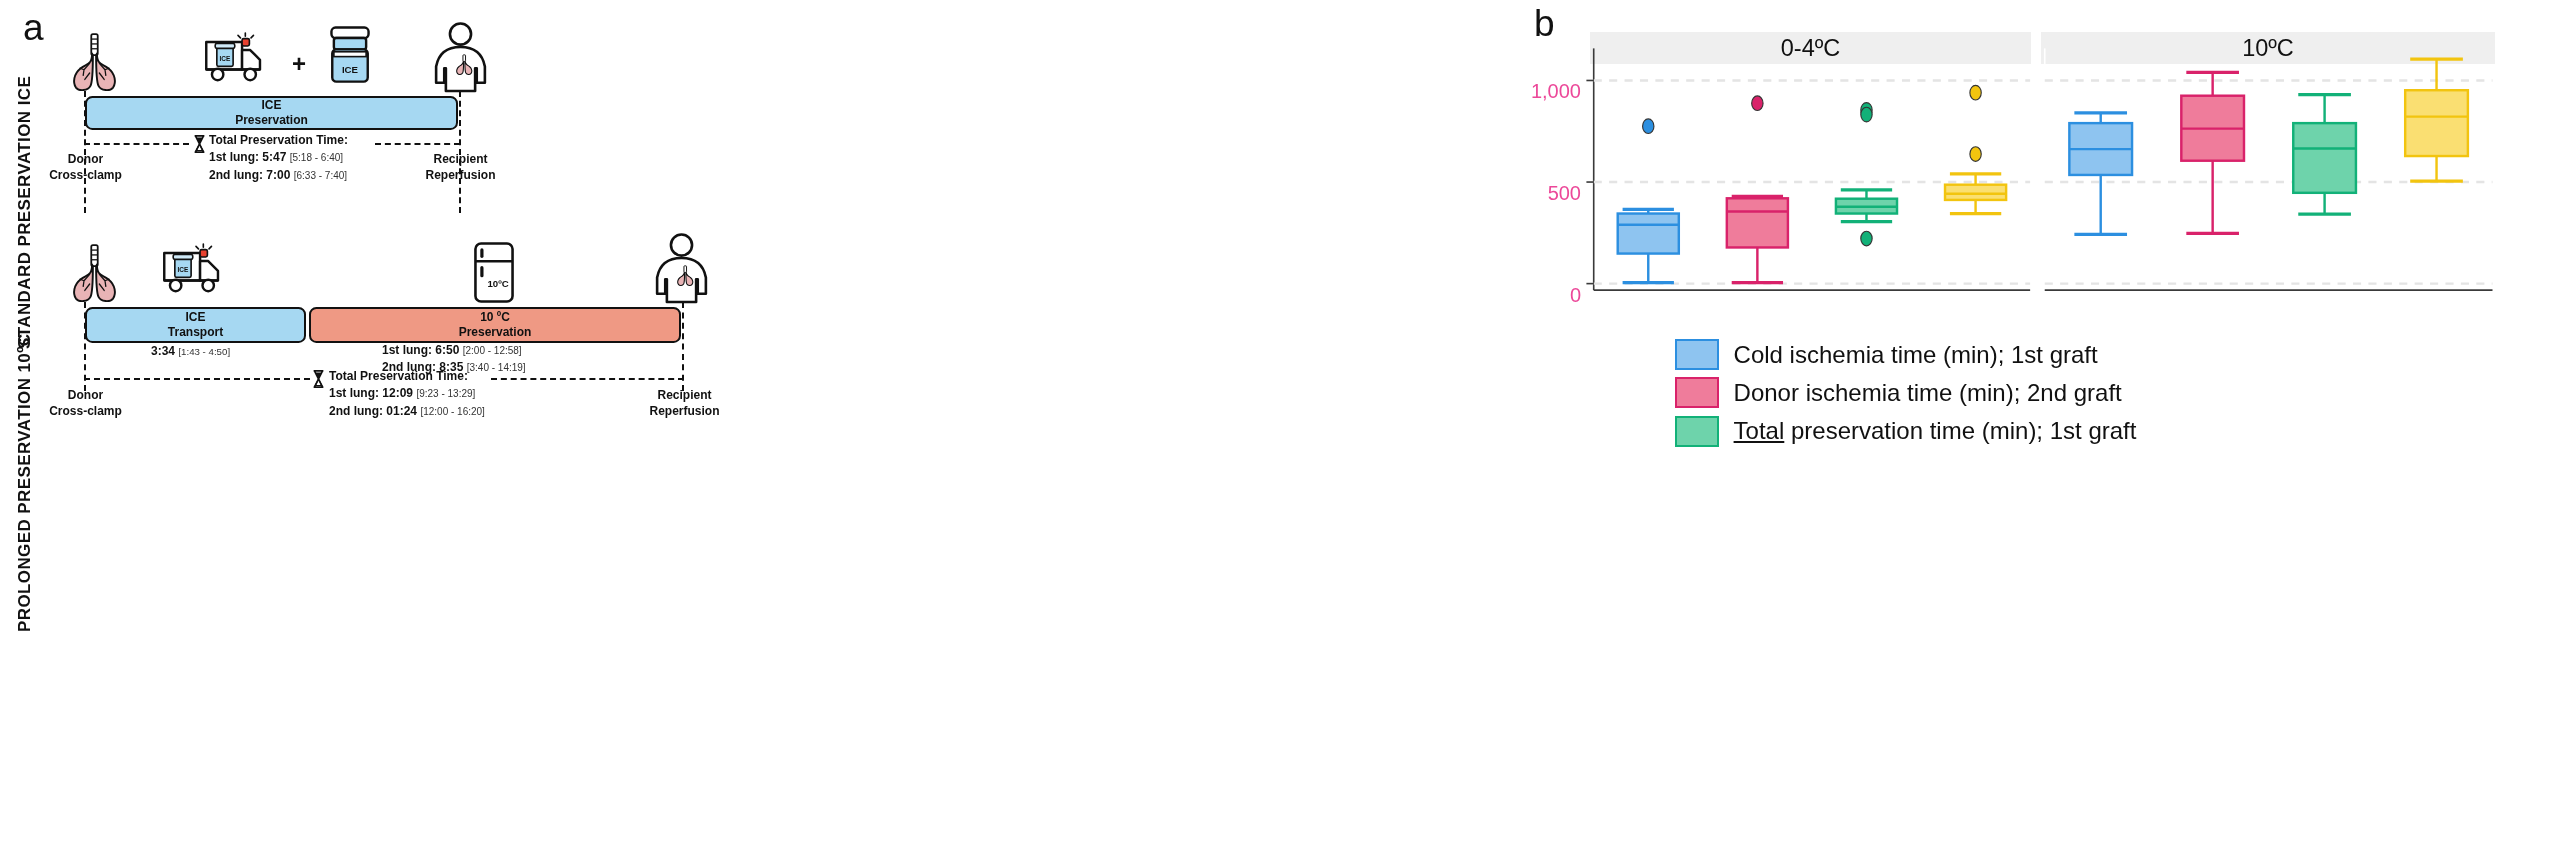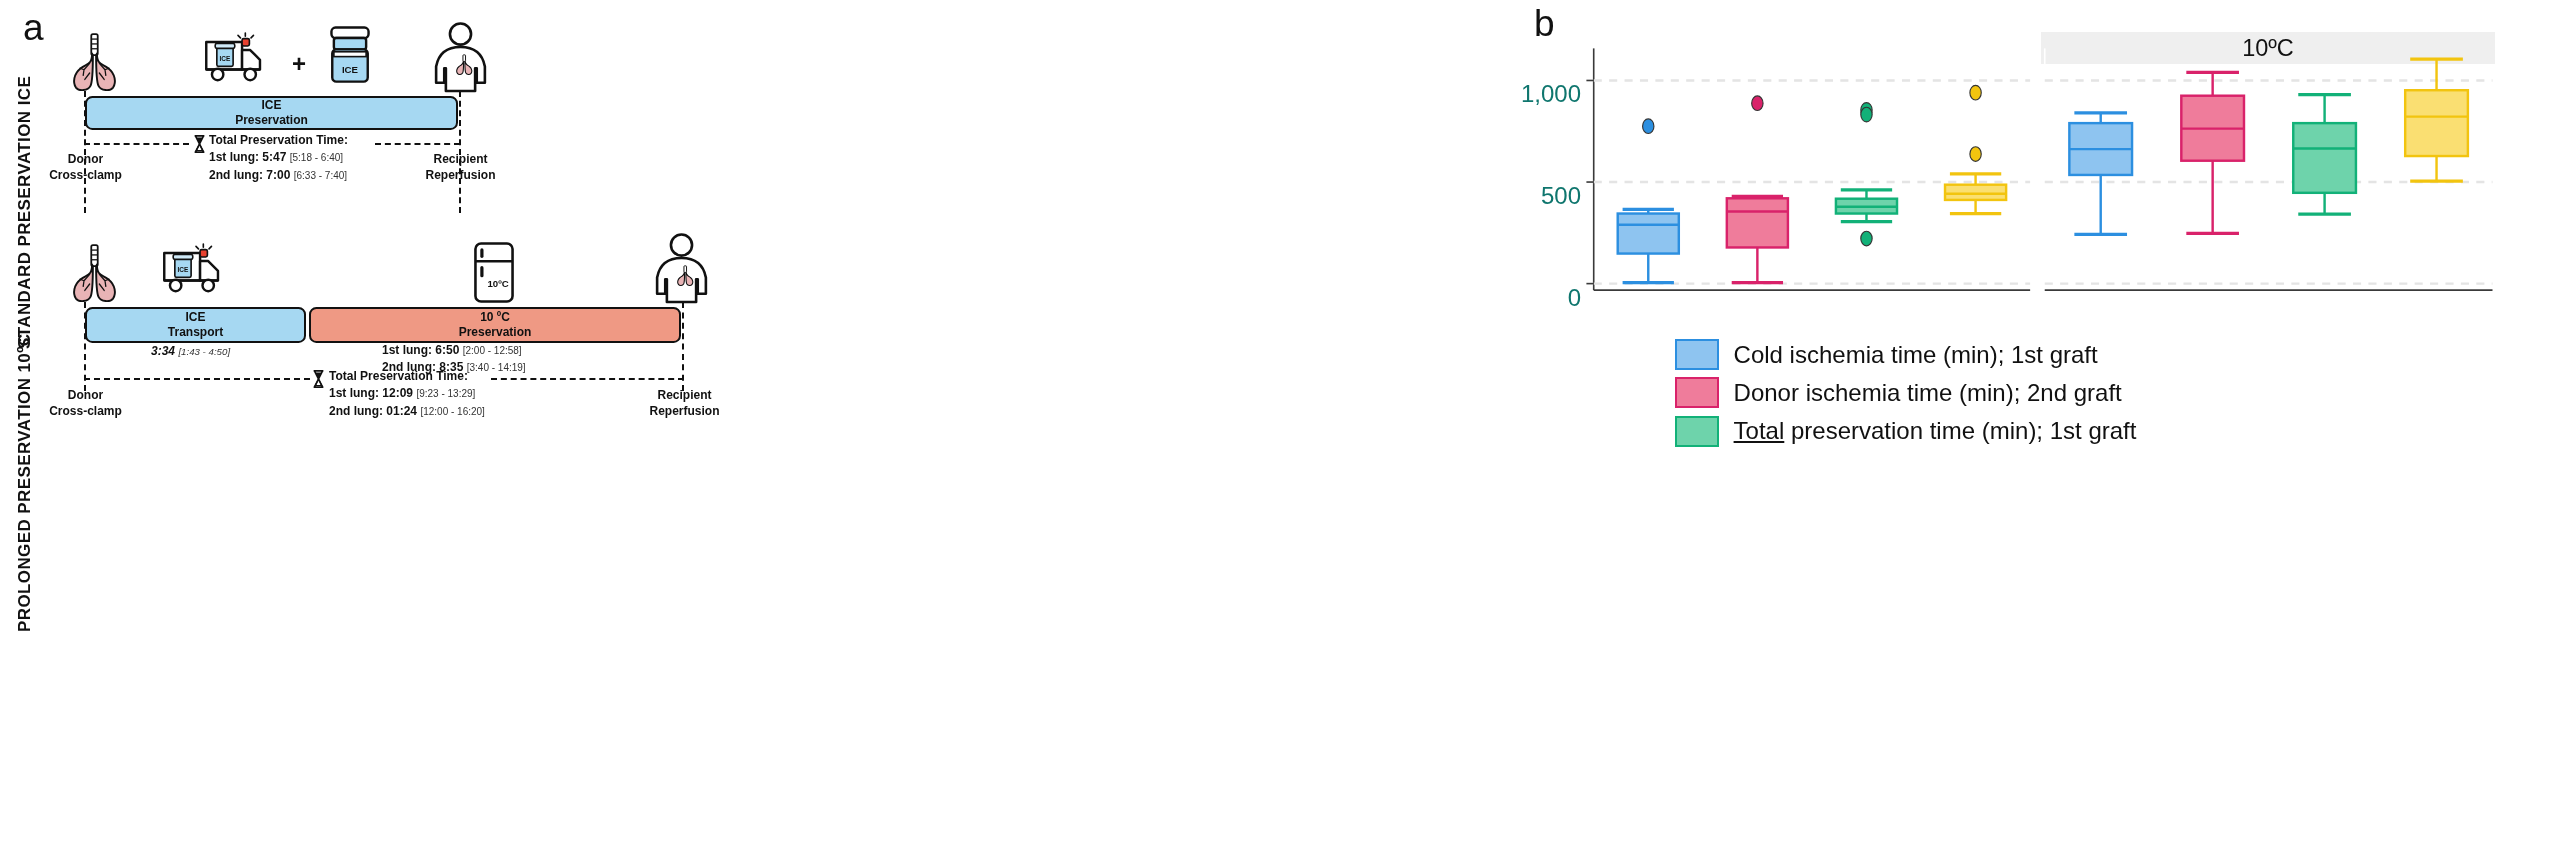--- a/index.html
+++ b/index.html
@@ -42,21 +42,21 @@
   
   .icon{position:absolute;}
 
   
   #panel-b{position:absolute;left:1412px;top:0;width:1164px;height:852px;}
   .facet-strip{
     position:absolute;background:#efefef;
     display:flex;align-items:center;justify-content:center;
     font-size:23.5px;color:#111;height:32px;
   }
-  .ytick-label{position:absolute;font-size:24px;color:#0f766e;text-align:right;}
+  .ytick-label{position:absolute;font-size:20px;color:#ec4899;text-align:right;}
   .legend{position:absolute;padding-left:20px;}
   .legend-row{display:flex;align-items:center;margin-bottom:7.3px;}
   .legend-key{width:44px;height:31px;border-width:2.4px;border-style:solid;box-sizing:border-box;margin-right:14.6px;}
   .legend-text{font-size:24px;color:#111;white-space:nowrap;}
   .legend-text u{text-decoration:underline;}
   svg{display:block;overflow:visible;}
 </style>
 </head>
 <body>
 
@@ -214,21 +214,21 @@
 
   <div class="bar" style="left:85px;top:307px;width:221px;height:36px;background:#a6d8f2;">
     <span class="l1">ICE</span>
     <span class="l2">Transport</span>
   </div>
   <div class="bar" style="left:309px;top:307px;width:372px;height:36px;background:#ef9984;">
     <span class="l1">10 ºC</span>
     <span class="l2">Preservation</span>
   </div>
 
-  <div class="single-time" style="left:151px;top:344px;font-style:italic;">
+  <div class="single-time" style="left:151px;top:344px;">
     <b>3:34</b>
     <span>[1:43 - 4:50]</span>
   </div>
 
   <div class="timeblock" style="left:382px;top:342px;">
     <div class="row">
       <span>1st lung:</span>
       <span>6:50</span>
       <span class="rng">[2:00 - 12:58]</span>
     </div>
@@ -269,20 +269,21 @@
   </div>
   <div class="endlabel" style="left:638px;top:388px;width:93px;">
     <div>Recipient</div>
     <div>Reperfusion</div>
   </div>
 </div>
 
 <div id="panel-b">
   <div class="panel-letter abs" style="left:122px;top:3.2px;">b</div>
 
+  <div class="facet-strip" style="left:178px;top:32px;width:441px;">0-4ºC</div>
   <div class="facet-strip" style="left:629px;top:32px;width:454px;">10ºC</div>
 
   <div class="ytick-label" style="left:89px;top:80px;width:80px;">1,000</div>
   <div class="ytick-label" style="left:89px;top:182px;width:80px;">500</div>
   <div class="ytick-label" style="left:89px;top:284px;width:80px;">0</div>
 
   <svg id="boxplot-svg" width="1087" height="284" style="position:absolute;left:0px;top:24px;" viewBox="0 0 1340 350">
       <line x1="224" y1="30" x2="224" y2="328" stroke="#3a3a3a" stroke-width="2"></line>
       <line x1="224" y1="328" x2="762" y2="328" stroke="#3a3a3a" stroke-width="2"></line>
       <line x1="780" y1="30" x2="780" y2="328" stroke="#ffffff" stroke-width="2"></line>

